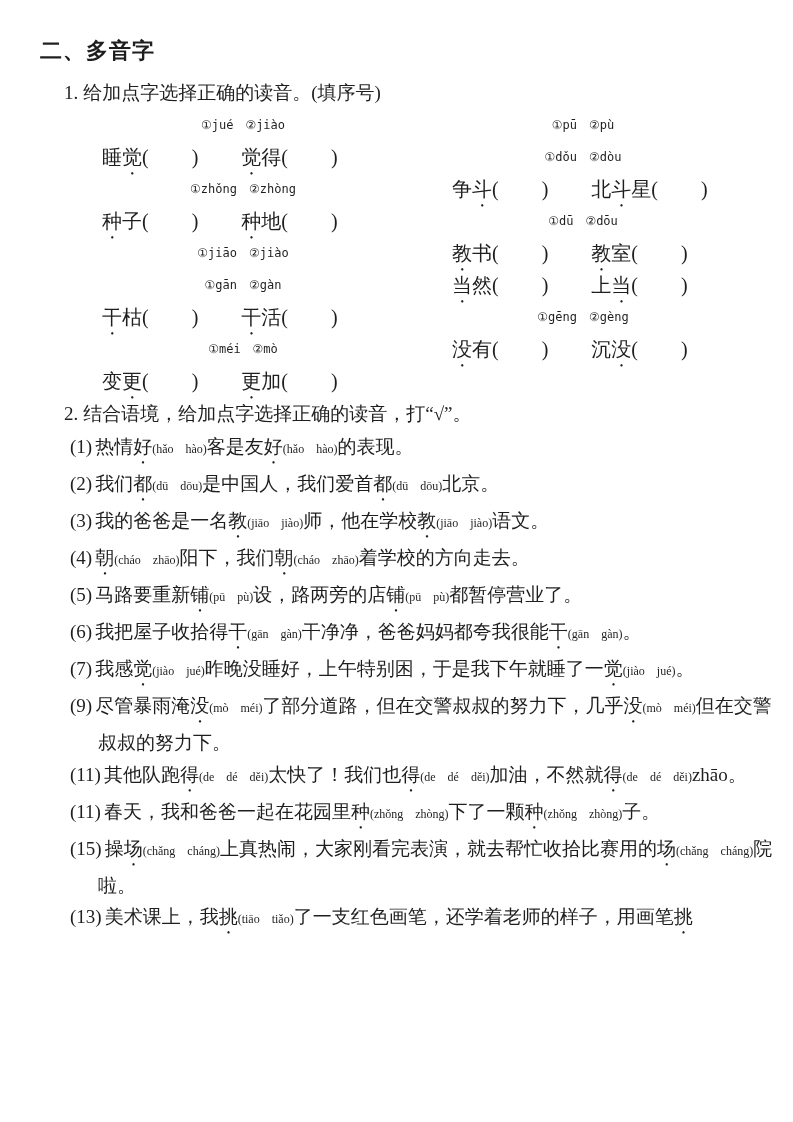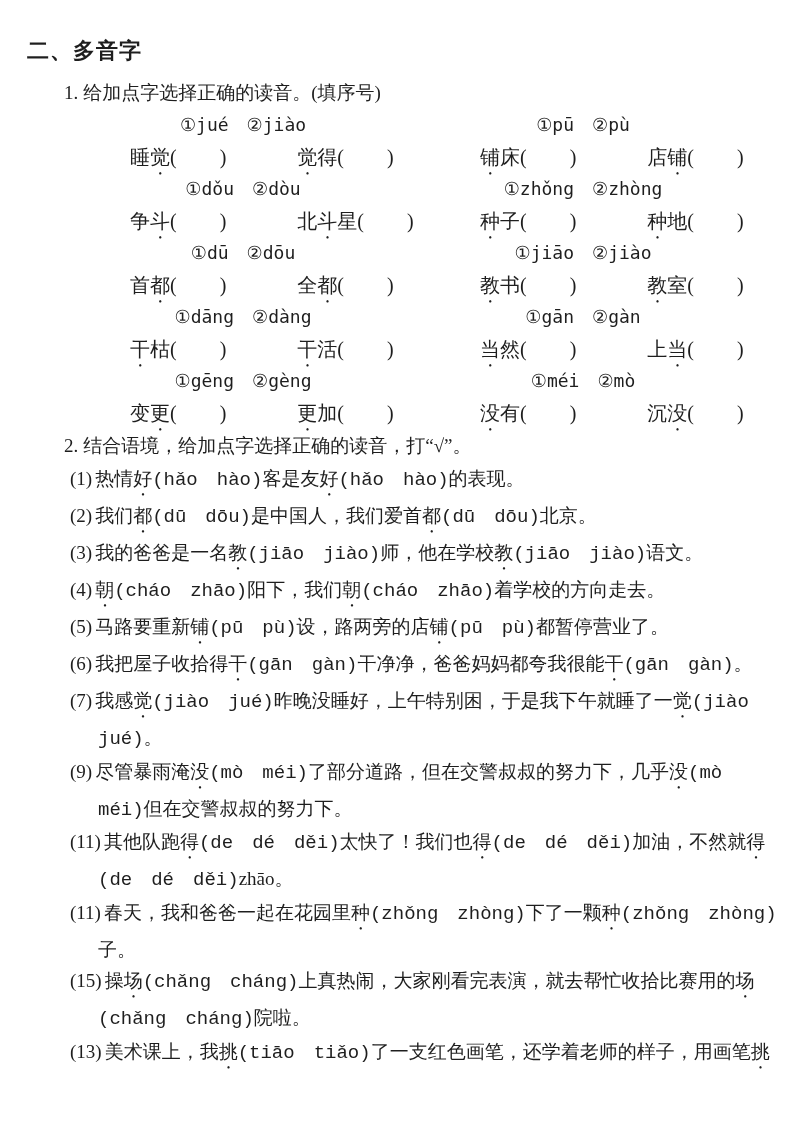--- a/index.html
+++ b/index.html
@@ -6,122 +6,113 @@
   html, body { margin: 0; padding: 0; }
   body {
     width: 793px; height: 1122px;
     background: #ffffff;
     color: #1e1e1e;
     font-family: "Liberation Serif", "DejaVu Serif", serif;
     overflow: hidden;
   }
   .page { width: 793px; height: 1122px; padding-top: 36px; }
   .heading {
-    margin: 0 0 10px 27px;
+    margin: 0 0 10px 40px;
     font-size: 22px; font-weight: bold;
     font-family: "Liberation Sans", "DejaVu Sans", sans-serif;
     letter-spacing: 1px;
   }
   .qline { margin: 0 0 0 64px; font-size: 19px; line-height: 33px; }
   .qnum { margin-right: 5px; }
   .q1-grid {
     margin-left: 102px;
     display: grid;
     grid-template-columns: 282px 262px;
     column-gap: 68px;
     font-size: 20px;
   }
   .q1-grid > .cell { height: 32px; line-height: 32px; white-space: nowrap; }
   .opt {
     text-align: center;
     font-family: "DejaVu Sans Mono", monospace;
-    font-size: 18px;
+    font-size: 12px;
   }
   .words { display: flex; gap: 42px; }
-  .word { white-space: nowrap; margin-left: 28px; }
+  .word { white-space: nowrap; }
   .dot {
     -webkit-text-emphasis: filled dot;
     -webkit-text-emphasis-position: under right;
     text-emphasis: filled dot;
     text-emphasis-position: under right;
   }
   .blank { letter-spacing: 1px; }
   .q2-items { margin-top: 1px; }
   .item {
     margin: 0; padding-left: 98px; padding-right: 12px;
     text-indent: -28px;
     font-size: 19px; line-height: 31.5px;
   }
   .num { margin-right: 3px; }
-  .py { font-family: Liberation Mono, monospace; font-size: 19px; }
+  .py { font-family: Liberation Serif, serif; font-size: 12px; }
 </style>
 </head>
 <body>
 
 <div class="page">
 
   <div class="heading">二、多音字</div>
 
   <div class="qline"><span class="qnum">1.</span><span>给加点字选择正确的读音。(填序号)</span></div>
 
   <div class="q1-grid">
 
     <div class="cell opt">①jué　②jiào</div>
     <div class="cell opt">①pū　②pù</div>
     <div class="cell words">
       <span class="word"><span>睡</span><span class="dot">觉</span><span></span><span class="blank">(　　)</span></span>
       <span class="word"><span></span><span class="dot">觉</span><span>得</span><span class="blank">(　　)</span></span>
     </div>
-    <div class="cell words">
-      <span class="word"><span></span><span class="dot">铺</span><span>床</span><span class="blank">(　　)</span></span>
-      <span class="word"><span>店</span><span class="dot">铺</span><span></span><span class="blank">(　　)</span></span>
-    </div>
 
     <div class="cell opt">①dǒu　②dòu</div>
     <div class="cell opt">①zhǒng　②zhòng</div>
     <div class="cell words">
       <span class="word"><span>争</span><span class="dot">斗</span><span></span><span class="blank">(　　)</span></span>
       <span class="word"><span>北</span><span class="dot">斗</span><span>星</span><span class="blank">(　　)</span></span>
     </div>
     <div class="cell words">
       <span class="word"><span></span><span class="dot">种</span><span>子</span><span class="blank">(　　)</span></span>
       <span class="word"><span></span><span class="dot">种</span><span>地</span><span class="blank">(　　)</span></span>
     </div>
 
     <div class="cell opt">①dū　②dōu</div>
     <div class="cell opt">①jiāo　②jiào</div>
     <div class="cell words">
-      <span class="word"><span>首</span><span class="dot">都</span><span></span><span class="blank">(　　)</span></span>
-      <span class="word"><span>全</span><span class="dot">都</span><span></span><span class="blank">(　　)</span></span>
-    </div>
-    <div class="cell words">
       <span class="word"><span></span><span class="dot">教</span><span>书</span><span class="blank">(　　)</span></span>
       <span class="word"><span></span><span class="dot">教</span><span>室</span><span class="blank">(　　)</span></span>
     </div>
 
-    <div class="cell opt">①dāng　②dàng</div>
     <div class="cell opt">①gān　②gàn</div>
+    <div class="cell words">
+      <span class="word"><span></span><span class="dot">当</span><span>然</span><span class="blank">(　　)</span></span>
+      <span class="word"><span>上</span><span class="dot">当</span><span></span><span class="blank">(　　)</span></span>
+    </div>
     <div class="cell words">
       <span class="word"><span></span><span class="dot">干</span><span>枯</span><span class="blank">(　　)</span></span>
       <span class="word"><span></span><span class="dot">干</span><span>活</span><span class="blank">(　　)</span></span>
-    </div>
-    <div class="cell words">
-      <span class="word"><span></span><span class="dot">当</span><span>然</span><span class="blank">(　　)</span></span>
-      <span class="word"><span>上</span><span class="dot">当</span><span></span><span class="blank">(　　)</span></span>
     </div>
 
     <div class="cell opt">①gēng　②gèng</div>
     <div class="cell opt">①méi　②mò</div>
     <div class="cell words">
+      <span class="word"><span></span><span class="dot">没</span><span>有</span><span class="blank">(　　)</span></span>
+      <span class="word"><span>沉</span><span class="dot">没</span><span></span><span class="blank">(　　)</span></span>
+    </div>
+    <div class="cell words">
       <span class="word"><span>变</span><span class="dot">更</span><span></span><span class="blank">(　　)</span></span>
       <span class="word"><span></span><span class="dot">更</span><span>加</span><span class="blank">(　　)</span></span>
-    </div>
-    <div class="cell words">
-      <span class="word"><span></span><span class="dot">没</span><span>有</span><span class="blank">(　　)</span></span>
-      <span class="word"><span>沉</span><span class="dot">没</span><span></span><span class="blank">(　　)</span></span>
     </div>
   </div>
 
   <div class="qline"><span class="qnum">2.</span><span>结合语境，给加点字选择正确的读音，打“√”。</span></div>
 
   <div class="q2-items">
     <p class="item"><span class="num">(1)</span><span>热情</span><span class="dot">好</span><span class="py">(hǎo　hào)</span><span>客是友</span><span class="dot">好</span><span class="py">(hǎo　hào)</span><span>的表现。</span></p>
     <p class="item"><span class="num">(2)</span><span>我们</span><span class="dot">都</span><span class="py">(dū　dōu)</span><span>是中国人，我们爱首</span><span class="dot">都</span><span class="py">(dū　dōu)</span><span>北京。</span></p>
     <p class="item"><span class="num">(3)</span><span>我的爸爸是一名</span><span class="dot">教</span><span class="py">(jiāo　jiào)</span><span>师，他在学校</span><span class="dot">教</span><span class="py">(jiāo　jiào)</span><span>语文。</span></p>
     <p class="item"><span class="num">(4)</span><span class="dot">朝</span><span class="py">(cháo　zhāo)</span><span>阳下，我们</span><span class="dot">朝</span><span class="py">(cháo　zhāo)</span><span>着学校的方向走去。</span></p>

